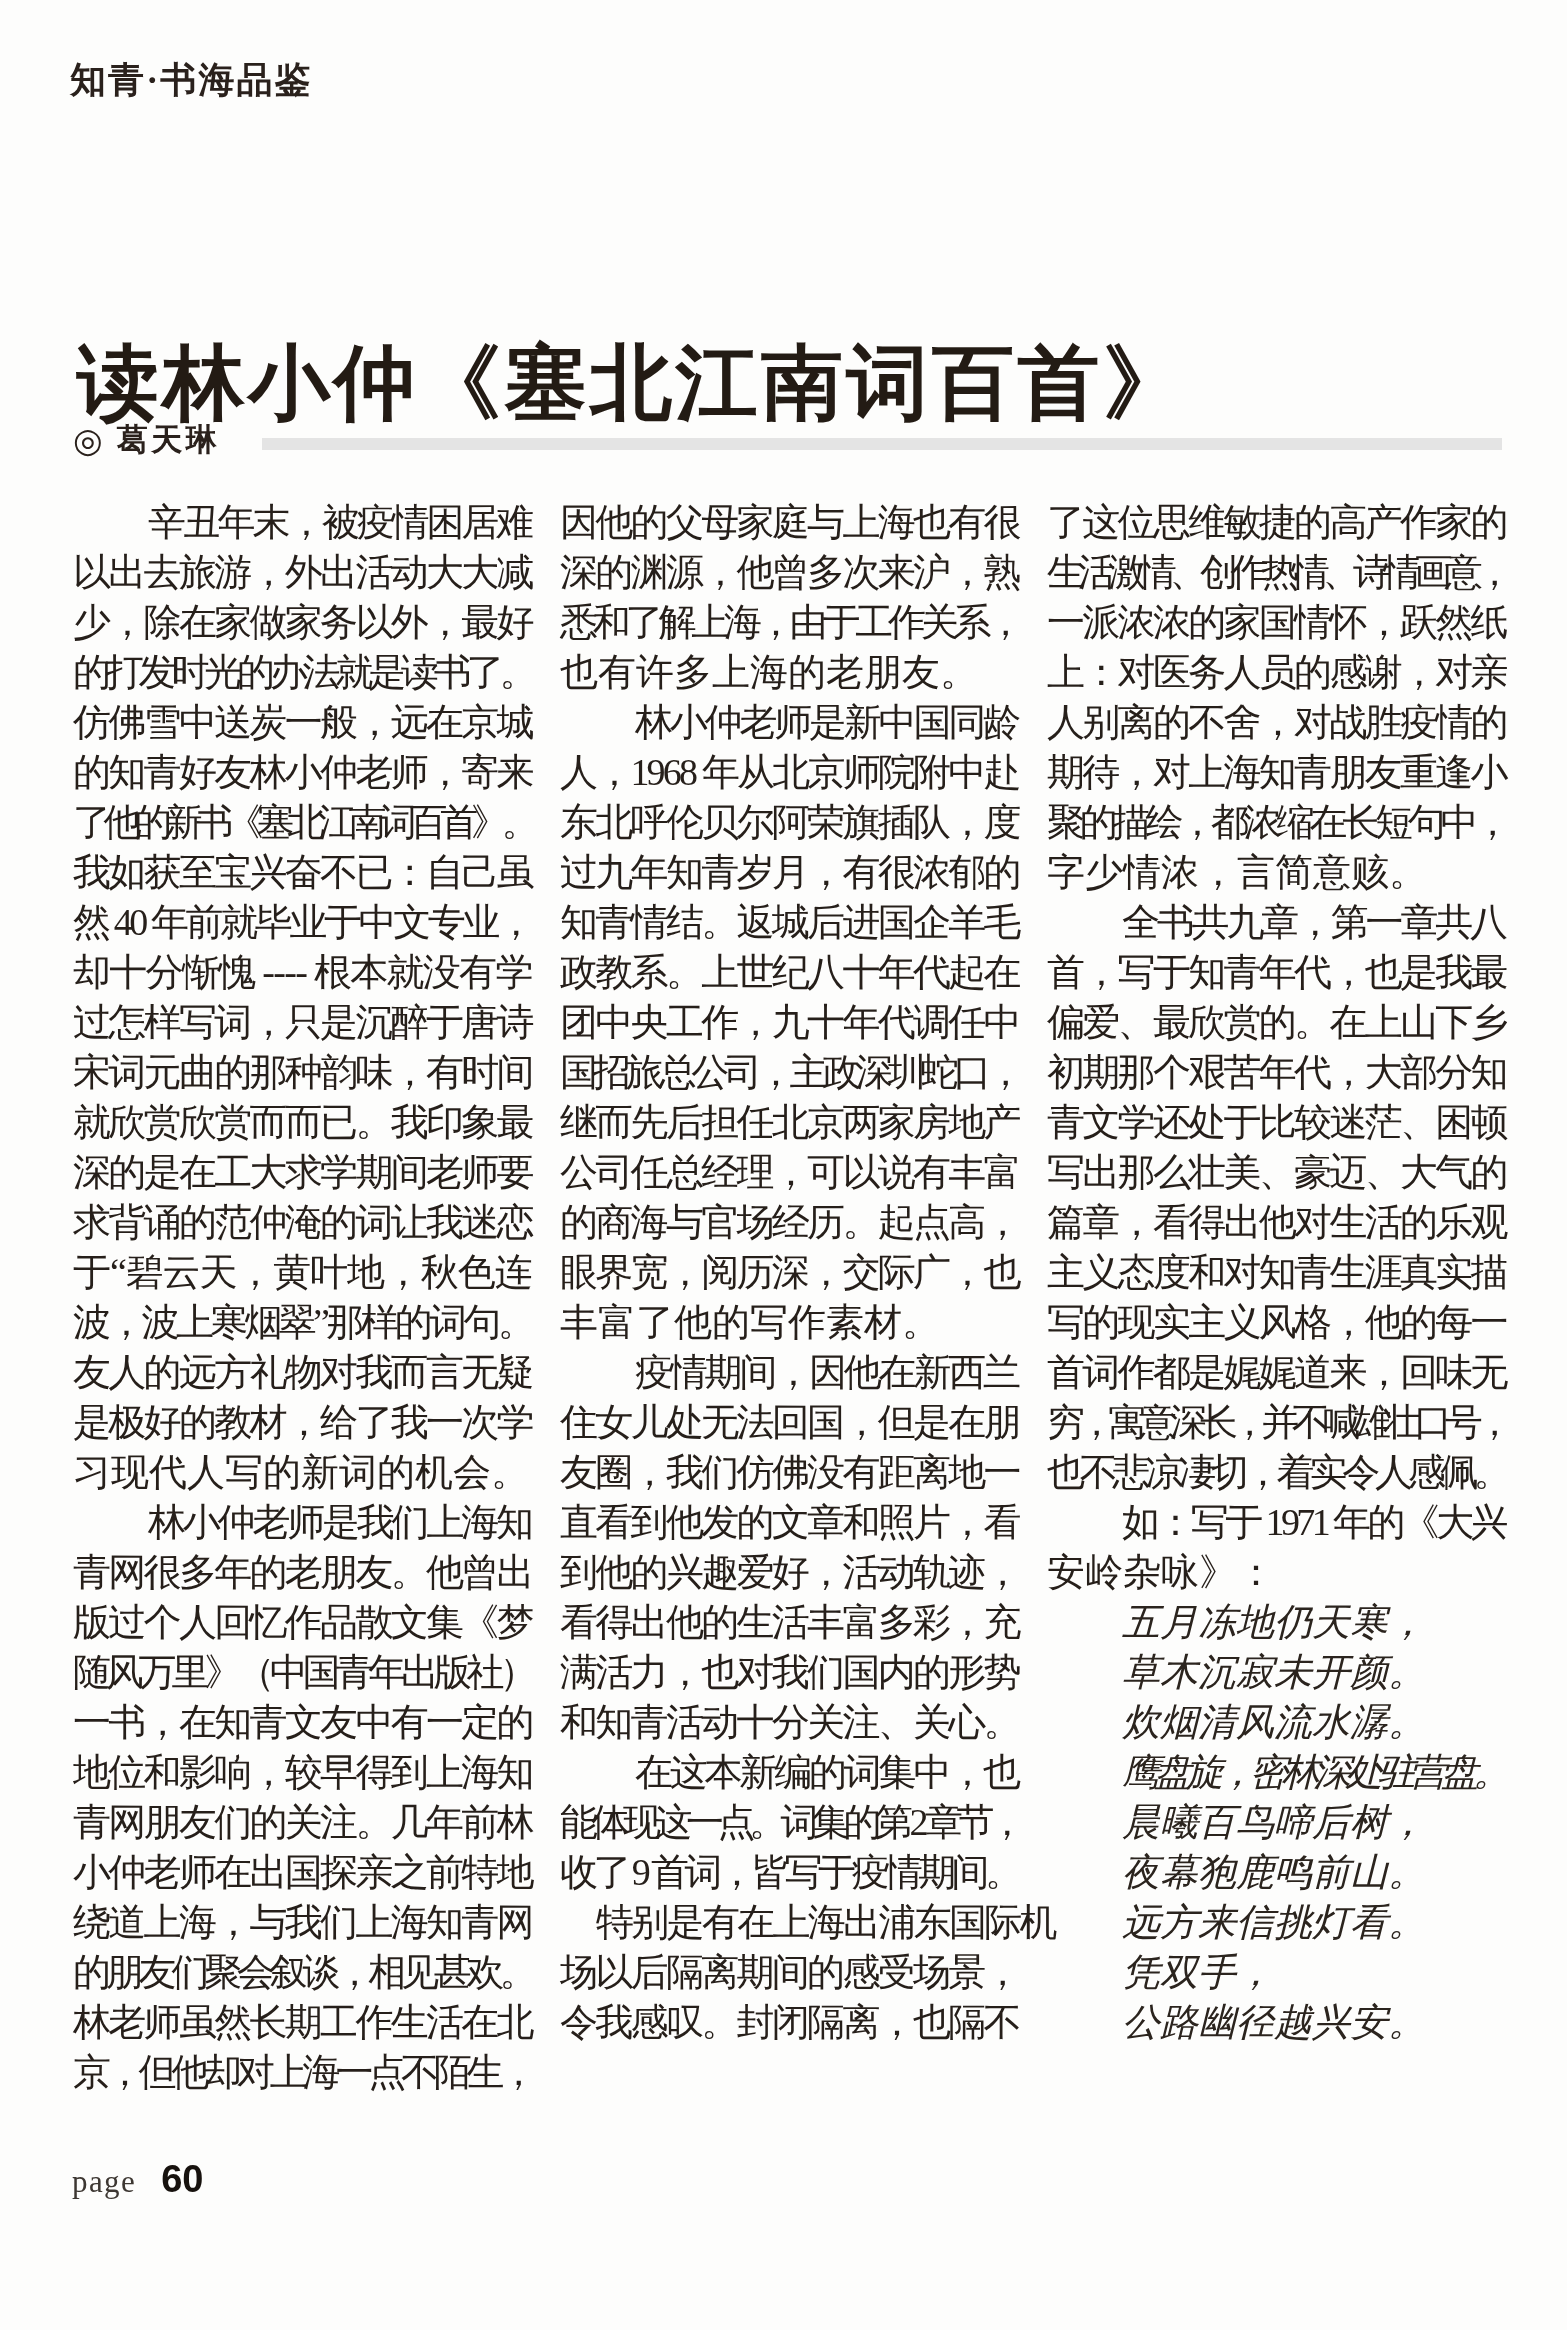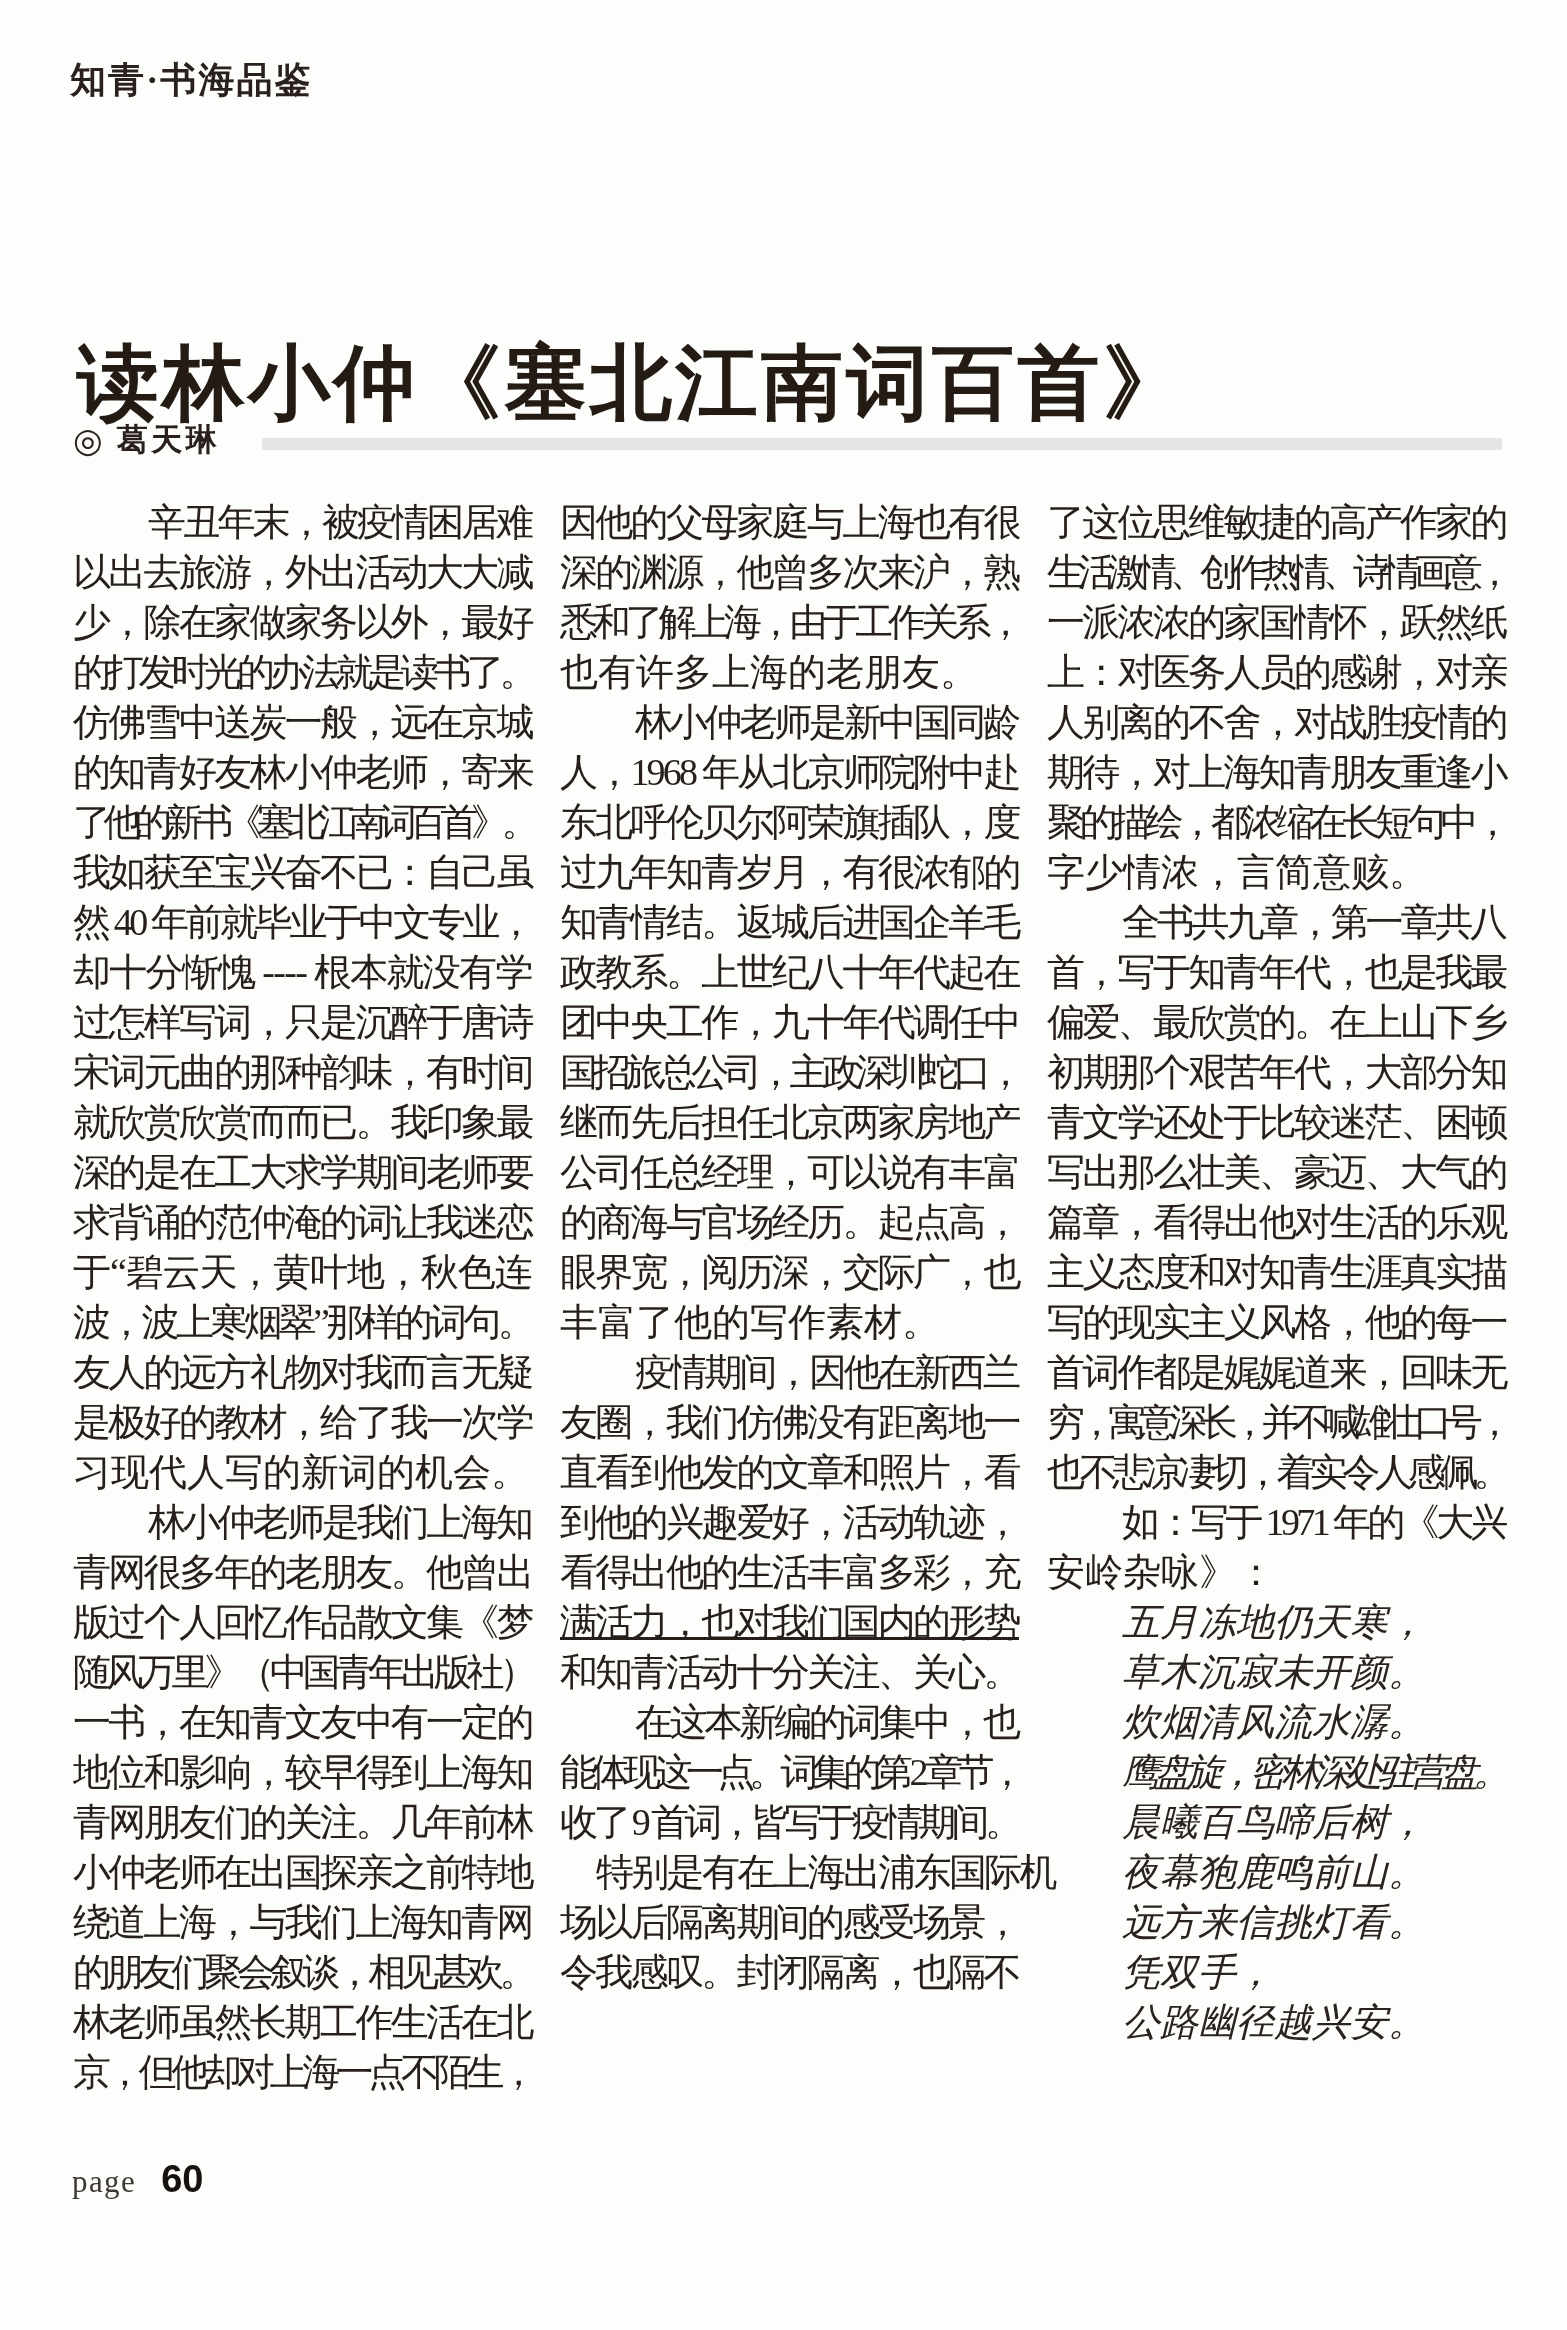--- a/index.html
+++ b/index.html
@@ -112,25 +112,26 @@
       <div class="line"><span style="letter-spacing: -2.7px; margin-right: 2.7px;">知青情结。返城后进国企羊毛</span></div>
       <div class="line"><span style="letter-spacing: -2.7px; margin-right: 2.7px;">政教系。上世纪八十年代起在</span></div>
       <div class="line"><span style="letter-spacing: -2.7px; margin-right: 2.7px;">团中央工作，九十年代调任中</span></div>
       <div class="line"><span style="letter-spacing: -5.2px; margin-right: 5.2px;">国招旅总公司，主政深圳蛇口，</span></div>
       <div class="line"><span style="letter-spacing: -2.7px; margin-right: 2.7px;">继而先后担任北京两家房地产</span></div>
       <div class="line"><span style="letter-spacing: -2.7px; margin-right: 2.7px;">公司任总经理，可以说有丰富</span></div>
       <div class="line"><span style="letter-spacing: -2.7px; margin-right: 2.7px;">的商海与官场经历。起点高，</span></div>
       <div class="line"><span style="letter-spacing: -2.7px; margin-right: 2.7px;">眼界宽，阅历深，交际广，也</span></div>
       <div class="line end"><span>丰富了他的写作素材。</span></div>
       <div class="line indent"><span style="letter-spacing: -3.2px; margin-right: 3.2px;">疫情期间，因他在新西兰</span></div>
+      <div class="line"><span style="letter-spacing: -2.7px; margin-right: 2.7px;">住女儿处无法回国，但是在朋</span></div>
       <div class="line"><span style="letter-spacing: -2.7px; margin-right: 2.7px;">友圈，我们仿佛没有距离地一</span></div>
       <div class="line"><span style="letter-spacing: -2.7px; margin-right: 2.7px;">直看到他发的文章和照片，看</span></div>
       <div class="line"><span style="letter-spacing: -2.7px; margin-right: 2.7px;">到他的兴趣爱好，活动轨迹，</span></div>
       <div class="line"><span style="letter-spacing: -2.7px; margin-right: 2.7px;">看得出他的生活丰富多彩，充</span></div>
-      <div class="line"><span style="letter-spacing: -2.7px; margin-right: 18px; text-decoration: underline;">满活力，也对我们国内的形势</span></div>
+      <div class="line"><span style="letter-spacing: -2.7px; margin-right: 18px;">满活力，也对我们国内的形势</span></div>
       <div class="line end"><span style="letter-spacing: -2.7px; margin-right: 2.7px;">和知青活动十分关注、关心。</span></div>
       <div class="line indent"><span style="letter-spacing: -3.2px; margin-right: 3.2px;">在这本新编的词集中，也</span></div>
       <div class="line"><span style="letter-spacing: -6.5px; margin-right: 6.5px;">能体现这一点。词集的第 2 章节，</span></div>
       <div class="line"><span style="letter-spacing: -4.6px; margin-right: 4.6px;">收了 9 首词，皆写于疫情期间。</span></div>
       <div class="line"><span style="letter-spacing: -2.7px; margin-right: 2.7px; margin-left: 36px;">特别是有在上海出浦东国际机</span></div>
       <div class="line"><span style="letter-spacing: -2.7px; margin-right: 2.7px;">场以后隔离期间的感受场景，</span></div>
       <div class="line"><span style="letter-spacing: -2.7px; margin-right: 2.7px;">令我感叹。封闭隔离，也隔不</span></div>
     </div>
   <div class="col">
       <div class="line"><span style="letter-spacing: -2.7px; margin-right: 2.7px;">了这位思维敏捷的高产作家的</span></div>

